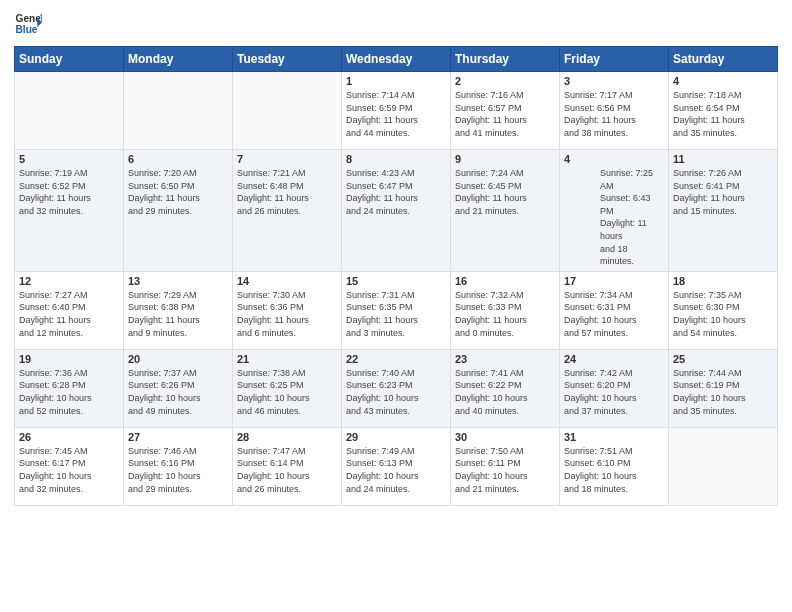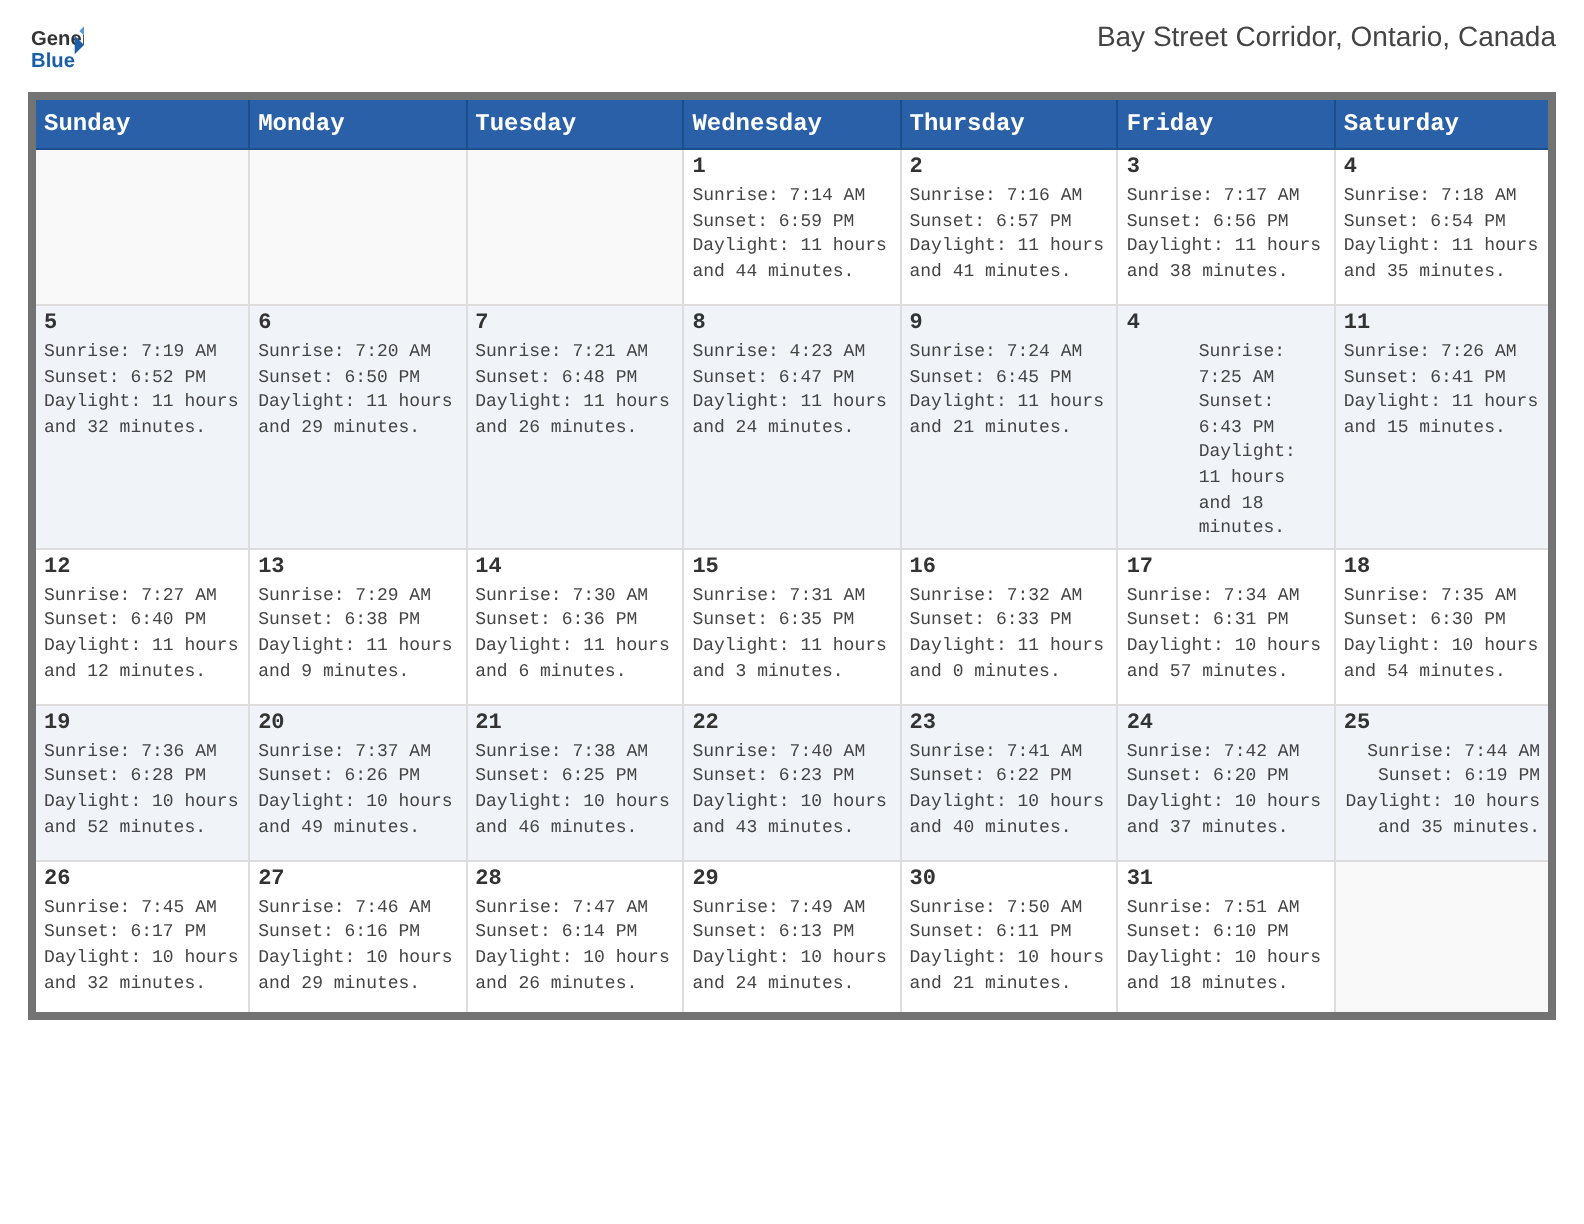--- a/index.html
+++ b/index.html
@@ -40,22 +40,21 @@
       color: #222;
       line-height: 1.1;
     }
     .location {
       font-size: 14px;
       color: #444;
     }
     .calendar {
       width: 100%;
       border-collapse: collapse;
-      border: 4px solid #737373;
-      font-family: Liberation Mono, monospace;
+      border: 1px solid #737373;
     }
     .calendar th {
       background: #2a60a8;
       color: #fff;
       font-size: 12px;
       font-weight: bold;
       padding: 5px 4px;
       text-align: left;
       border: 1px solid #1e4d8c;
     }
@@ -94,21 +93,20 @@
   <div class="header">
     <div class="logo">
       <svg class="logo-icon" viewBox="0 0 36 36">
         <text x="2" y="16" font-size="13" font-weight="bold" fill="#333">General</text>
         <text x="2" y="30" font-size="13" font-weight="bold" fill="#1a5fa8">Blue</text>
         <polygon points="30,10 36,16 30,22" fill="#1a5fa8"></polygon>
         <polygon points="33,7 36,10 36,4" fill="#5b9bd5"></polygon>
       </svg>
     </div>
     <div class="title-block">
-      <div class="location">Bay Street Corridor, Ontario, Canada</div>
     </div>
   </div>
 
   <table class="calendar">
     <thead>
       <tr>
       <th>Sunday</th>
           <th>Monday</th>
           <th>Tuesday</th>
           <th>Wednesday</th>
@@ -291,21 +289,21 @@
           </td>
           <td>
             <span class="day-num">24</span>
             <div class="day-info" style="white-space: pre-line;">Sunrise: 7:42 AM
 Sunset: 6:20 PM
 Daylight: 10 hours
 and 37 minutes.</div>
           </td>
           <td>
             <span class="day-num">25</span>
-            <div class="day-info" style="white-space: pre-line; text-align: right;">Sunrise: 7:44 AM
+            <div class="day-info" style="white-space: pre-line;">Sunrise: 7:44 AM
 Sunset: 6:19 PM
 Daylight: 10 hours
 and 35 minutes.</div>
           </td>
         </tr>
         <tr>
           <td>
             <span class="day-num">26</span>
             <div class="day-info" style="white-space: pre-line;">Sunrise: 7:45 AM
 Sunset: 6:17 PM

